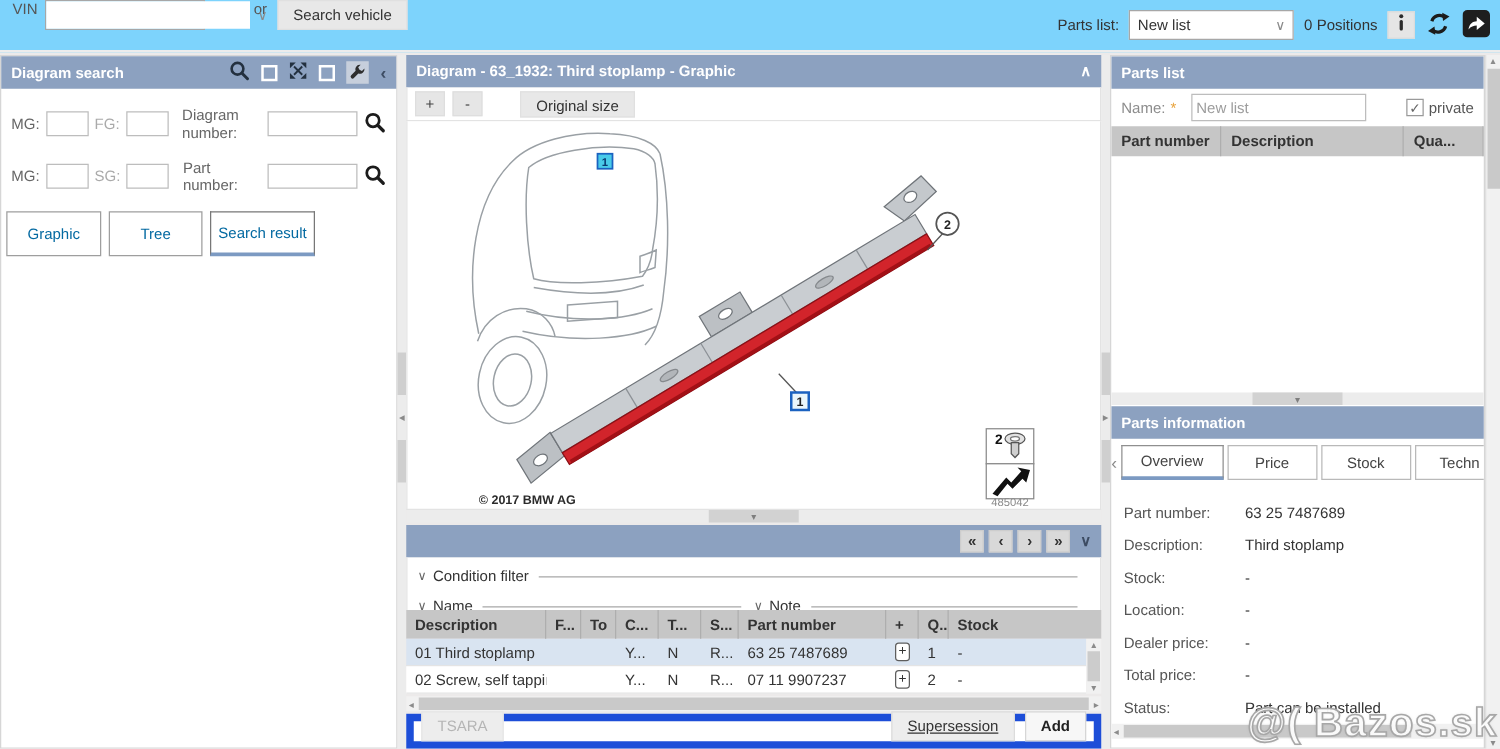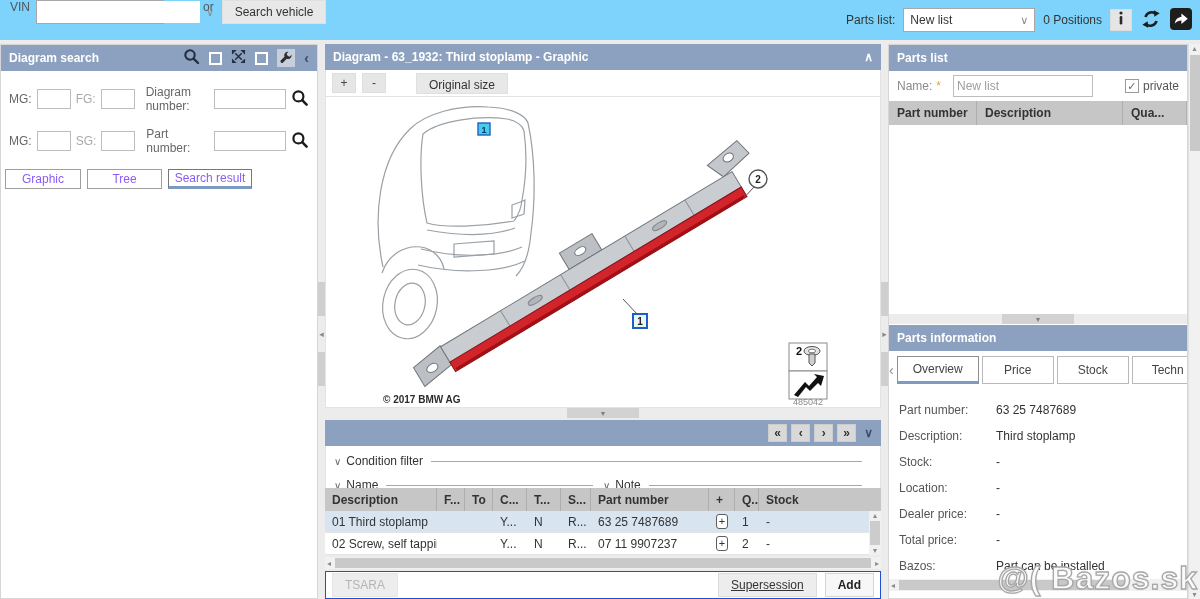--- a/index.html
+++ b/index.html
@@ -34,21 +34,21 @@
 .wsq { width:13px; height:13px; border:2px solid #fff; display:inline-block; }
 .tool-active { width:18px; height:18px; background:#c7cfdc; display:flex; align-items:center; justify-content:center; }
 .chev-txt { color:#3d4c63; font-size:14px; font-weight:bold; line-height:1; }
 .form-row { display:flex; align-items:center; padding:0 8px; margin-top:14px; gap:5px; }
 .form-row .lbl { color:#666; }
 .form-row .lbl-dim { color:#aaa; }
 .tinput { border:1px solid #bdbdbd; height:20px; font:inherit; padding:0 3px; outline:none; }
 .in-s { width:34px; }
 .in-m { width:72px; }
 .left-tabs { display:flex; gap:6px; padding:14px 4px 0 4px; }
-.ltab { font:inherit; background:#fff; border:1px solid #9e9e9e; height:20px; padding:0 4px; color:#8b5cf6; cursor:pointer; }
+.ltab { font:inherit; background:#fff; border:1px solid #9e9e9e; height:36px; padding:0 4px; color:#0369a1; cursor:pointer; }
 .ltab.w1{ width:76px; } .ltab.w2{ width:75px; } .ltab.w3{ width:84px; }
 .ltab.active { border-color:#777; border-bottom:3px solid #7c9ac2; font-weight:normal; }
 
 
 .vsplit { position:absolute; top:44px; width:7px; height:555px; background:#ececec; }
 .vsplit .grip { position:absolute; left:0; top:238px; width:7px; height:104px; display:flex; flex-direction:column; align-items:center; }
 .vsplit .blk { width:7px; height:34px; background:#cfcfcf; }
 .vsplit .tri { height:36px; display:flex; align-items:center; color:#8a8a8a; font-size:9px; }
 .ls { left:318px; } .rs { left:881px; }
 
@@ -79,21 +79,21 @@
 .trow { display:flex; height:22px; background:#fff; border-bottom:1px solid #e4e4e4; width:544px; }
 .trow .c { display:flex; align-items:center; padding:0 7px; overflow:hidden; white-space:nowrap; }
 .trow.sel { background:#d9e4f1; }
 .cw0{width:112px;} .cw1{width:28px;} .cw2{width:28px;} .cw3{width:34px;} .cw4{width:34px;} .cw5{width:30px;} .cw6{width:118px;} .cw7{width:26px;} .cw8{width:24px;} .cw9{width:110px;}
 .thead .cw9 { width:122px; border-right:none; }
 .plusbox { width:17px; height:15px; border:1px solid #5e5e5e; border-radius:3px; background:#fff; display:flex; align-items:center; justify-content:center; font-size:11px; line-height:1; color:#333; cursor:pointer; }
 .vscroll { position:absolute; left:544px; top:23px; width:12px; height:44px; background:#f1f1f1; display:flex; flex-direction:column; align-items:center; justify-content:space-between; font-size:8px; color:#8b8b8b; }
 .vscroll .thumb { width:10px; flex:1; margin:1px 0; background:#cccccc; }
 .hscroll { position:absolute; left:0; top:513px; width:556px; height:12px; background:#f1f1f1; display:flex; align-items:center; font-size:8px; color:#8b8b8b; }
 .hscroll .thumb { height:10px; background:#c9c9c9; flex:1; margin:0 2px; }
-.c-btm { position:absolute; left:0; top:527px; width:556px; height:28px; background:#fff; border:1px solid #1d4ed8; display:flex; align-items:center; padding:0 6px; }
+.c-btm { position:absolute; left:0; top:527px; width:556px; height:28px; background:#fff; border:6px solid #1d4ed8; display:flex; align-items:flex-end; padding:0 6px; }
 .tsara { color:#b5b5b5; background:#ededed; border:1px solid #e5e5e5; }
 .c-btm .right { margin-left:auto; display:flex; gap:8px; }
 .superbtn { background:#ededed; border:1px solid #dcdcdc;text-decoration:underline; }
 .addbtn { background:#f7f7f7; border:1px solid #d6d6d6; font-weight:bold; color:#222; }
 
 
 .right-panel { left:888px; top:44px; width:300px; height:555px; overflow:hidden; }
 .name-row { position:absolute; left:0; top:26px; width:298px; height:30px; display:flex; align-items:center; padding:0 8px; gap:4px; }
 .name-lbl { color:#8c8c8c; }
 .req { color:#e8a33d; }
@@ -506,21 +506,21 @@
       </div>
     <div class="pif-row">
         <span class="l">Dealer price:</span>
         <span class="v">-</span>
       </div>
     <div class="pif-row">
         <span class="l">Total price:</span>
         <span class="v">-</span>
       </div>
     <div class="pif-row">
-        <span class="l">Bazos:</span>
+        <span class="l">Status:</span>
         <span class="v">Part can be installed</span>
       </div>
   </div>
 
   <div class="pi-hscroll">
     <span style="padding:0 2px">◂</span>
     <div class="thumb"></div>
     <span style="padding:0 2px; margin-left:auto">▸</span>
   </div>
 </section>

